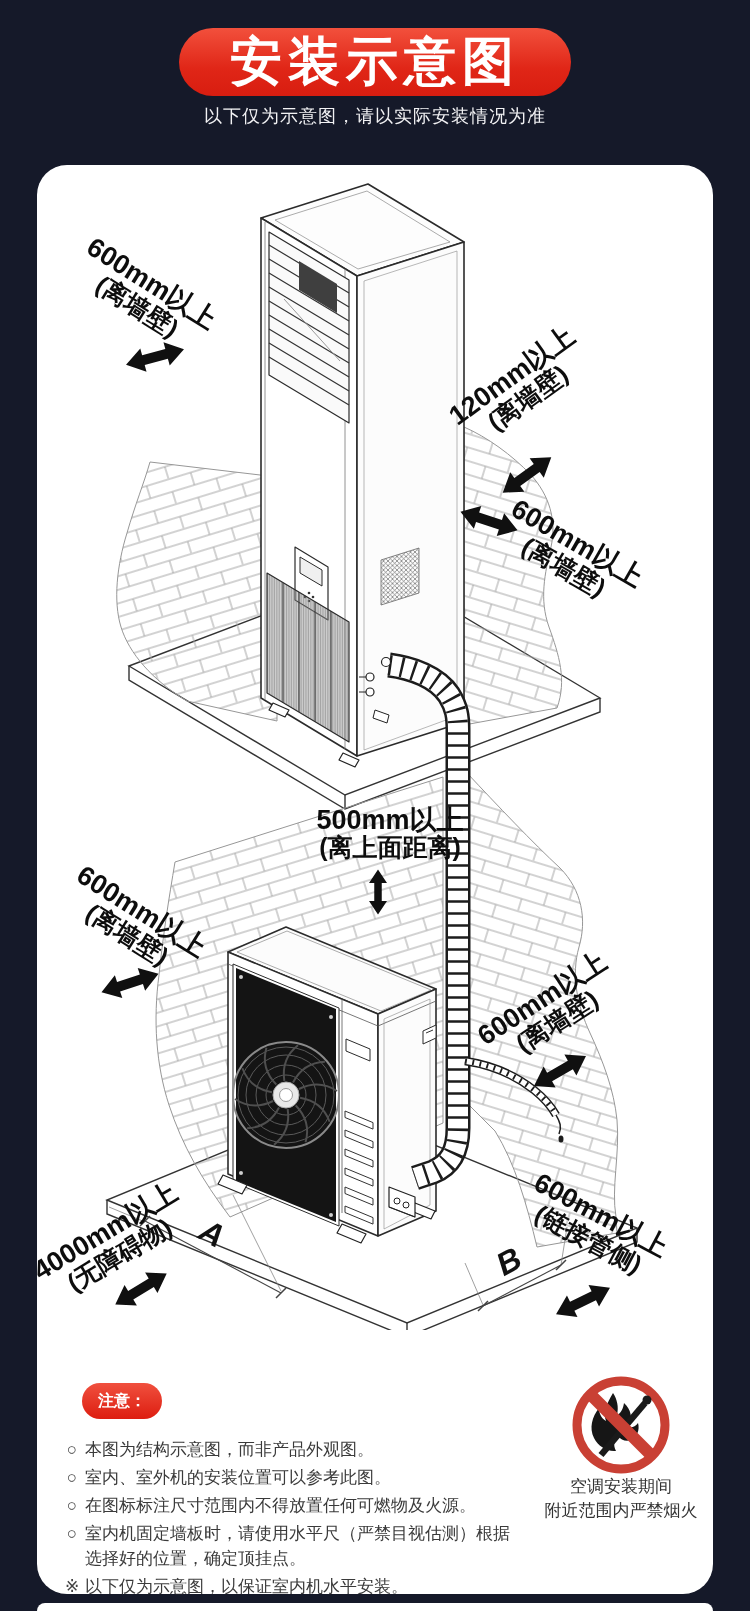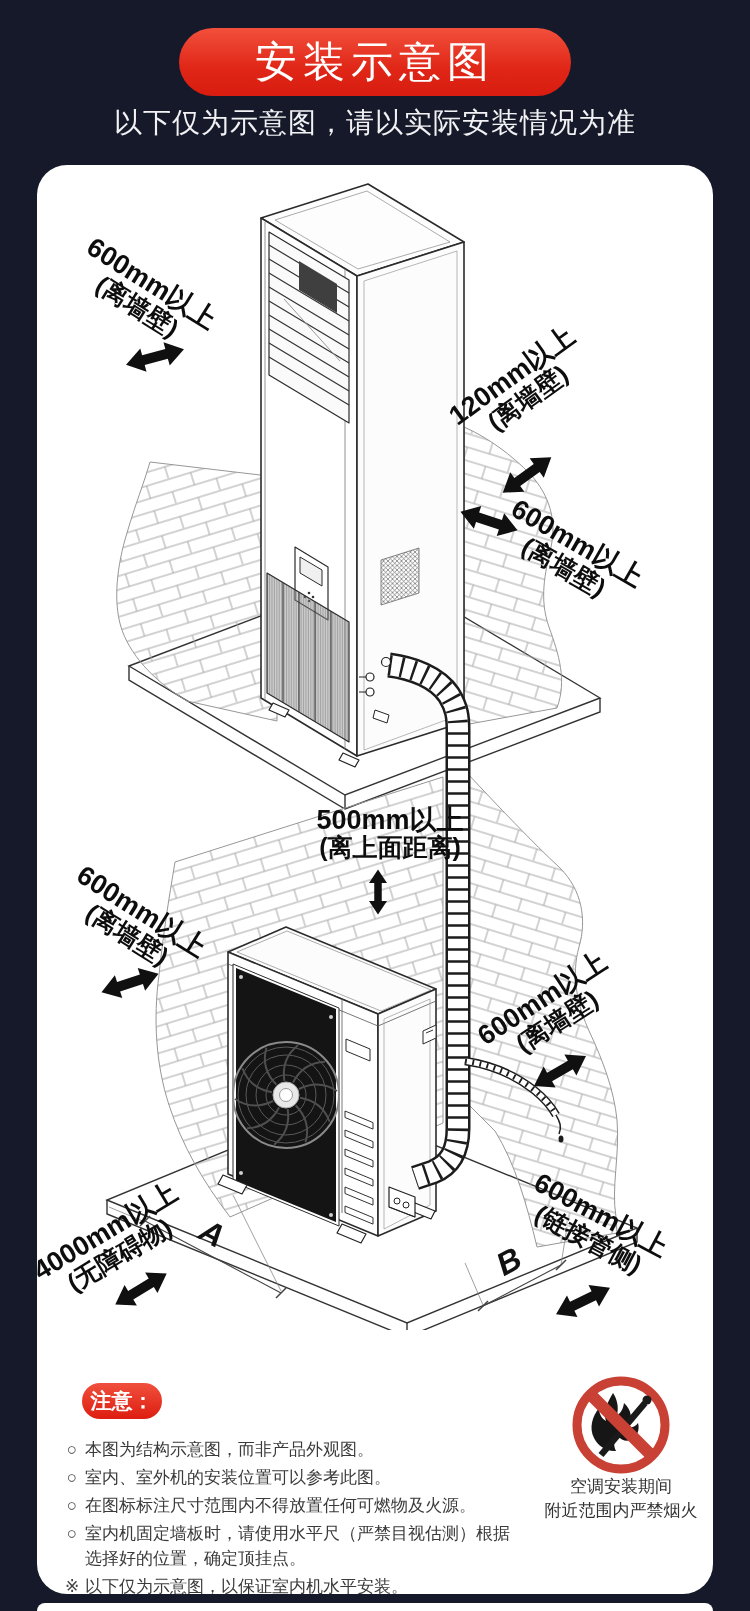--- a/index.html
+++ b/index.html
@@ -8,40 +8,40 @@
     background:#151929;
     font-family:"Liberation Sans","DejaVu Sans",sans-serif;
   }
   .banner{
     position:absolute;left:179px;top:28px;width:392px;height:68px;
     background:linear-gradient(180deg,#f2503c 0%,#e02617 60%,#d81d10 100%);
     border-radius:36px;
     display:flex;align-items:center;justify-content:center;
   }
   .banner-title{
-    color:#ffffff;font-size:42px;font-weight:400;letter-spacing:6px;
+    color:#ffffff;font-size:52px;font-weight:700;letter-spacing:6px;
   }
   .subtitle{
     position:absolute;left:0;top:104px;width:750px;text-align:center;
-    color:#f2f2f4;font-size:28px;font-weight:400;letter-spacing:1px;
+    color:#f2f2f4;font-size:18px;font-weight:400;letter-spacing:1px;
   }
   .card{
     position:absolute;left:37px;top:165px;width:676px;height:1429px;
     background:#ffffff;border-radius:30px;
   }
   .card2{
     position:absolute;left:37px;top:1603px;width:676px;height:8px;
     background:#ffffff;border-radius:26px 26px 0 0;
   }
   .diagram-svg{position:absolute;left:0;top:0;}
   svg{font-family:"Liberation Sans","DejaVu Sans",sans-serif;}
   .notice-badge{
     position:absolute;left:45px;top:1218px;width:80px;height:36px;
     background:linear-gradient(180deg,#f0503e,#dd1d10);
-    border-radius:18px;color:#fff;font-size:21px;font-weight:700;
+    border-radius:18px;color:#fff;font-size:16px;font-weight:700;
     display:flex;align-items:center;justify-content:center;text-align:right;
   }
   .notice-list{
     position:absolute;left:22px;top:1272px;width:452px;
     color:#3a3a3a;font-size:17px;line-height:25px;
   }
   .n-item{display:flex;margin-bottom:3px;}
   .n-bullet{width:26px;flex:0 0 26px;text-align:center;color:#444;}
   .n-text{flex:1;}
   .fire-wrap{position:absolute;left:524px;top:1200px;width:120px;height:120px;}

